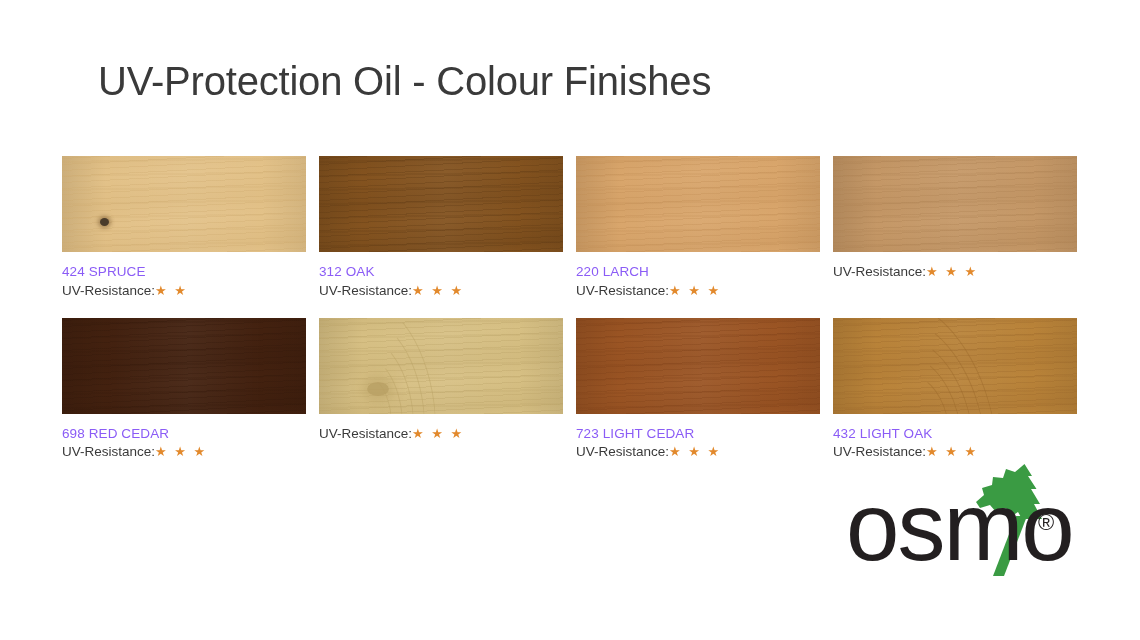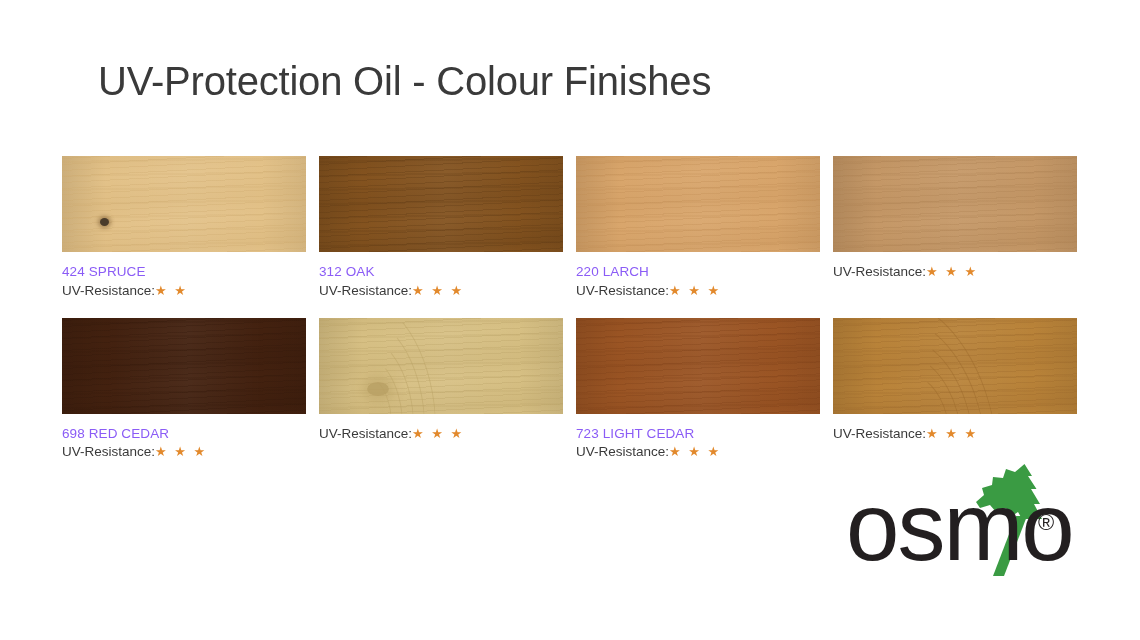--- a/index.html
+++ b/index.html
@@ -166,20 +166,21 @@
     <div class="swatch-card">
       <div class="swatch-chip" style="background: rgb(185, 131, 57);">
         <div class="grain" style="background: repeating-linear-gradient(177deg, rgba(0, 0, 0, 0) 0px, rgba(0, 0, 0, 0) 2px, rgba(154, 103, 42, 0.3) 2px, rgba(154, 103, 42, 0.3) 3px, rgba(0, 0, 0, 0) 3px, rgba(0, 0, 0, 0) 6px), repeating-linear-gradient(179deg, rgba(0, 0, 0, 0) 0px, rgba(0, 0, 0, 0) 5px, rgba(154, 103, 42, 0.18) 5px, rgba(154, 103, 42, 0.18) 7px, rgba(0, 0, 0, 0) 7px, rgba(0, 0, 0, 0) 14px), linear-gradient(176deg, rgba(154, 103, 42, 0.22) 0%, rgba(0, 0, 0, 0) 22%, rgba(154, 103, 42, 0.16) 46%, rgba(0, 0, 0, 0) 64%, rgba(154, 103, 42, 0.24) 88%, rgba(0, 0, 0, 0) 100%), linear-gradient(90deg, rgba(0, 0, 0, 0.1) 0%, rgba(0, 0, 0, 0) 18%, rgba(255, 255, 255, 0.05) 52%, rgba(0, 0, 0, 0) 82%, rgba(0, 0, 0, 0.07) 100%), linear-gradient(rgb(185, 131, 57), rgb(185, 131, 57));"></div>
         <div style="position: absolute; border-width: 1.5px; border-style: solid; border-color: rgba(154, 103, 42, 0.42) rgba(154, 103, 42, 0.42) transparent transparent; border-image: initial; border-radius: 50%; width: 90px; height: 46px; left: 45px; top: 79px; transform: rotate(74deg);"></div>
         <div style="position: absolute; border-width: 1.5px; border-style: solid; border-color: rgba(154, 103, 42, 0.42) rgba(154, 103, 42, 0.42) transparent transparent; border-image: initial; border-radius: 50%; width: 128px; height: 68px; left: 26px; top: 68px; transform: rotate(74deg);"></div>
         <div style="position: absolute; border-width: 1.5px; border-style: solid; border-color: rgba(154, 103, 42, 0.42) rgba(154, 103, 42, 0.42) transparent transparent; border-image: initial; border-radius: 50%; width: 166px; height: 90px; left: 7px; top: 57px; transform: rotate(74deg);"></div>
         <div style="position: absolute; border-width: 1.5px; border-style: solid; border-color: rgba(154, 103, 42, 0.42) rgba(154, 103, 42, 0.42) transparent transparent; border-image: initial; border-radius: 50%; width: 204px; height: 112px; left: -12px; top: 46px; transform: rotate(74deg);"></div>
         <div style="position: absolute; border-width: 1.5px; border-style: solid; border-color: rgba(154, 103, 42, 0.42) rgba(154, 103, 42, 0.42) transparent transparent; border-image: initial; border-radius: 50%; width: 242px; height: 134px; left: -31px; top: 35px; transform: rotate(74deg);"></div>
       </div>
       <div class="swatch-caption">
+        <div class="swatch-name">432 LIGHT OAK</div>
         <div class="swatch-resist"><span>UV-Resistance:</span><span class="stars" style="color: rgb(226, 137, 44);">★ ★ ★</span></div>
       </div>
     </div>
   </div>
 
 <div id="osmo-logo">
   <svg viewBox="0 0 240 118" width="240" height="118">
 
     <path id="logo-tree" d="M178.5 6 L186 18 L182 18 L190.5 31 L185 31 L194 46 L188 46 L196 61 L176 61
              L176 61 L172 54 L166 58 L160 50 L150 54 L144 47 L134 50 L130 44

